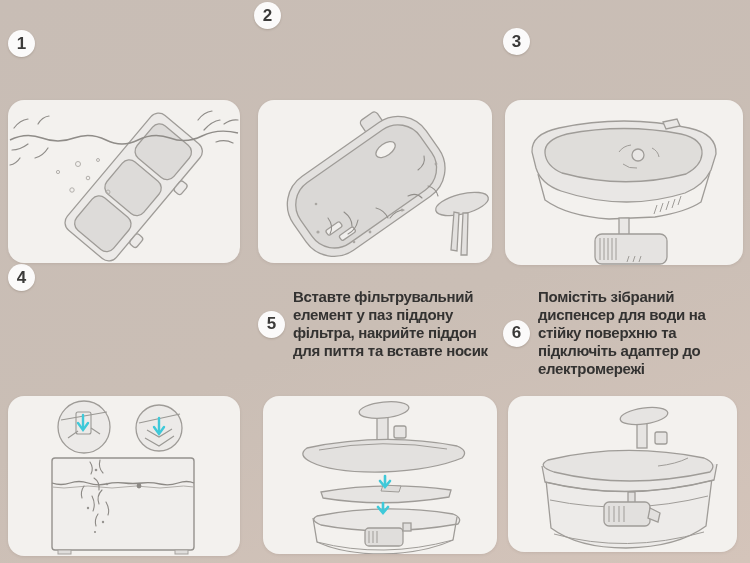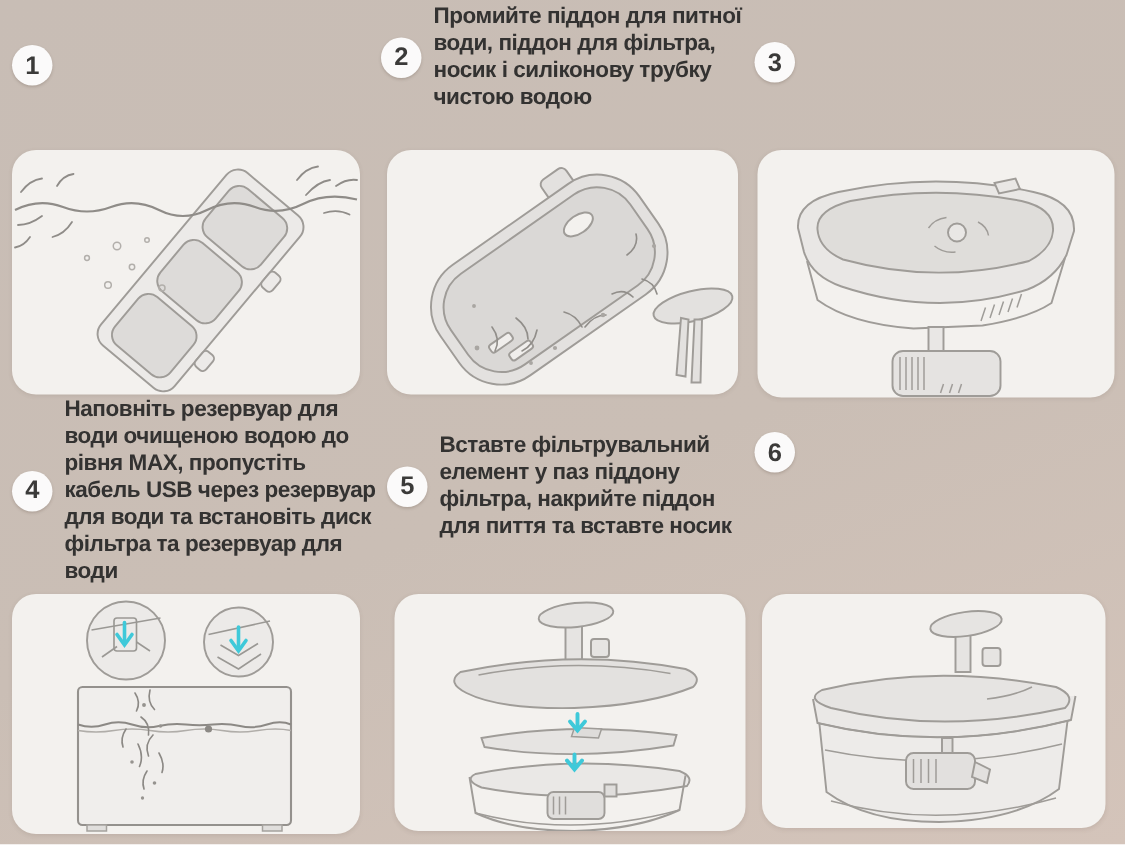--- a/index.html
+++ b/index.html
@@ -36,39 +36,38 @@
 <body>
 
 <div class="canvas">
 
   <div class="step-head" style="left:8px;top:30px;width:240px">
     <div class="badge">1</div>
   </div>
 
   <div class="step-head" style="left:254px;top:2px;width:250px">
     <div class="badge">2</div>
-    <p class="step-text">Промийте піддон для питної води, піддон для фільтра, носик і силіконову трубку чистою водою</p>
   </div>
 
   <div class="step-head" style="left:503px;top:28px;width:247px">
     <div class="badge">3</div>
   </div>
 
   <div class="step-head" style="left:8px;top:264px;width:244px">
     <div class="badge">4</div>
-    <p class="step-text">Наповніть резервуар для води очищеною водою до рівня MAX, пропустіть кабель USB через резервуар для води та встановіть диск фільтра та резервуар для води</p>
   </div>
 
   <div class="step-head" style="left:258px;top:288px;width:246px">
     <div class="badge">5</div>
     <p class="step-text">Вставте фільтрувальний елемент у паз піддону фільтра, накрийте піддон для пиття та вставте носик</p>
   </div>
 
   <div class="step-head" style="left:503px;top:288px;width:247px">
     <div class="badge">6</div>
+    <p class="step-text">Помістіть зібраний диспенсер для води на стійку поверхню та підключіть адаптер до електромережі</p>
   </div>
 
   <div class="card" style="left:8px;top:100px;width:232px;height:163px">
     <svg viewBox="0 0 232 163">
       <g transform="translate(150,16) rotate(40)" stroke="#9f9c98" stroke-width="1.3" fill="#eceae8">
         <rect x="-5" y="-5" width="64" height="150" rx="10"></rect>
         <rect x="3" y="3" width="48" height="42" rx="9" fill="#dddbd9"></rect>
         <rect x="3" y="50" width="48" height="42" rx="9" fill="#dddbd9"></rect>
         <rect x="3" y="97" width="48" height="42" rx="9" fill="#dddbd9"></rect>
         <rect x="59" y="34" width="9" height="13" rx="3"></rect>

